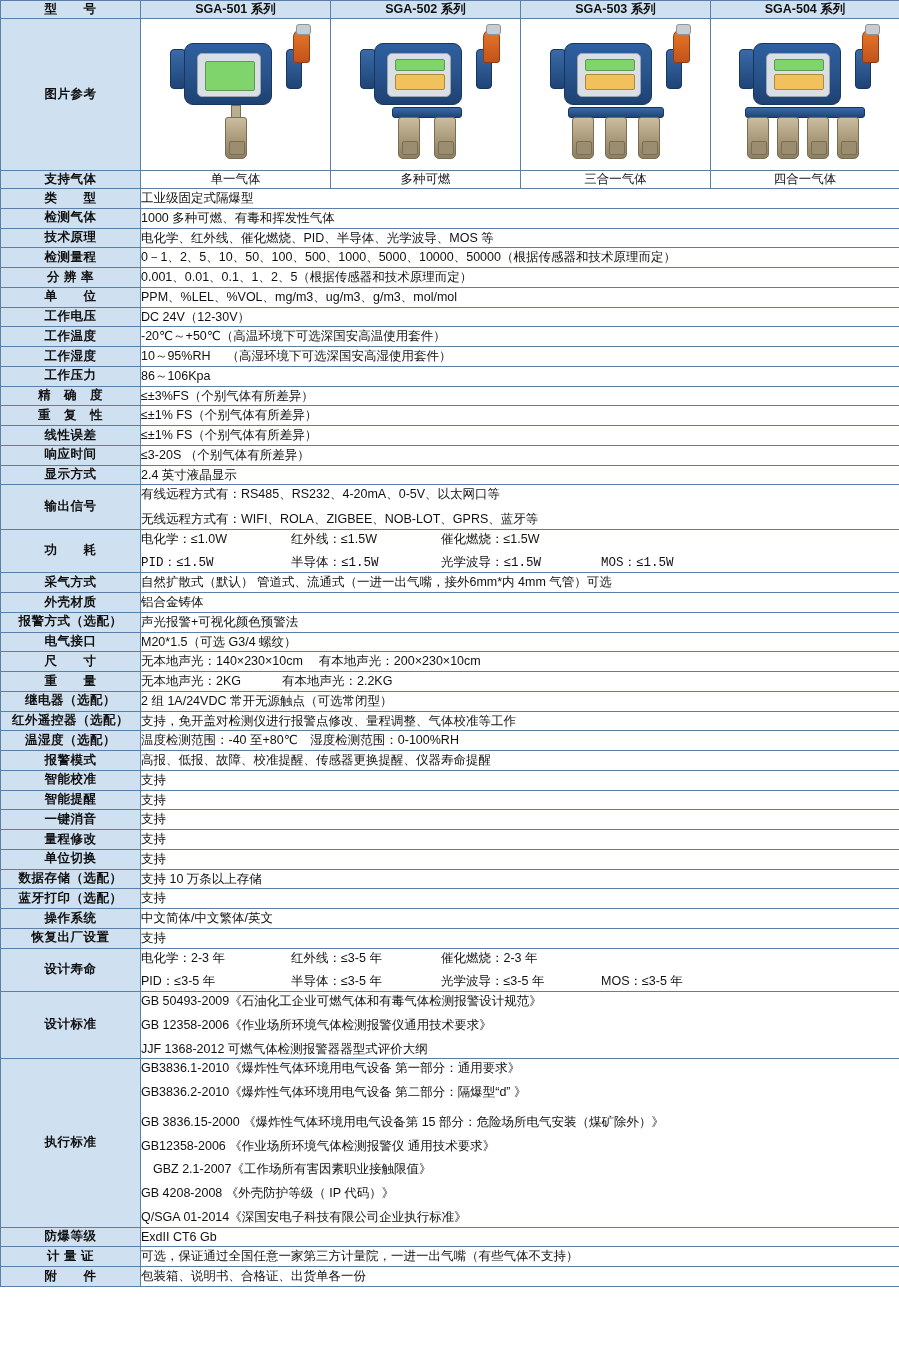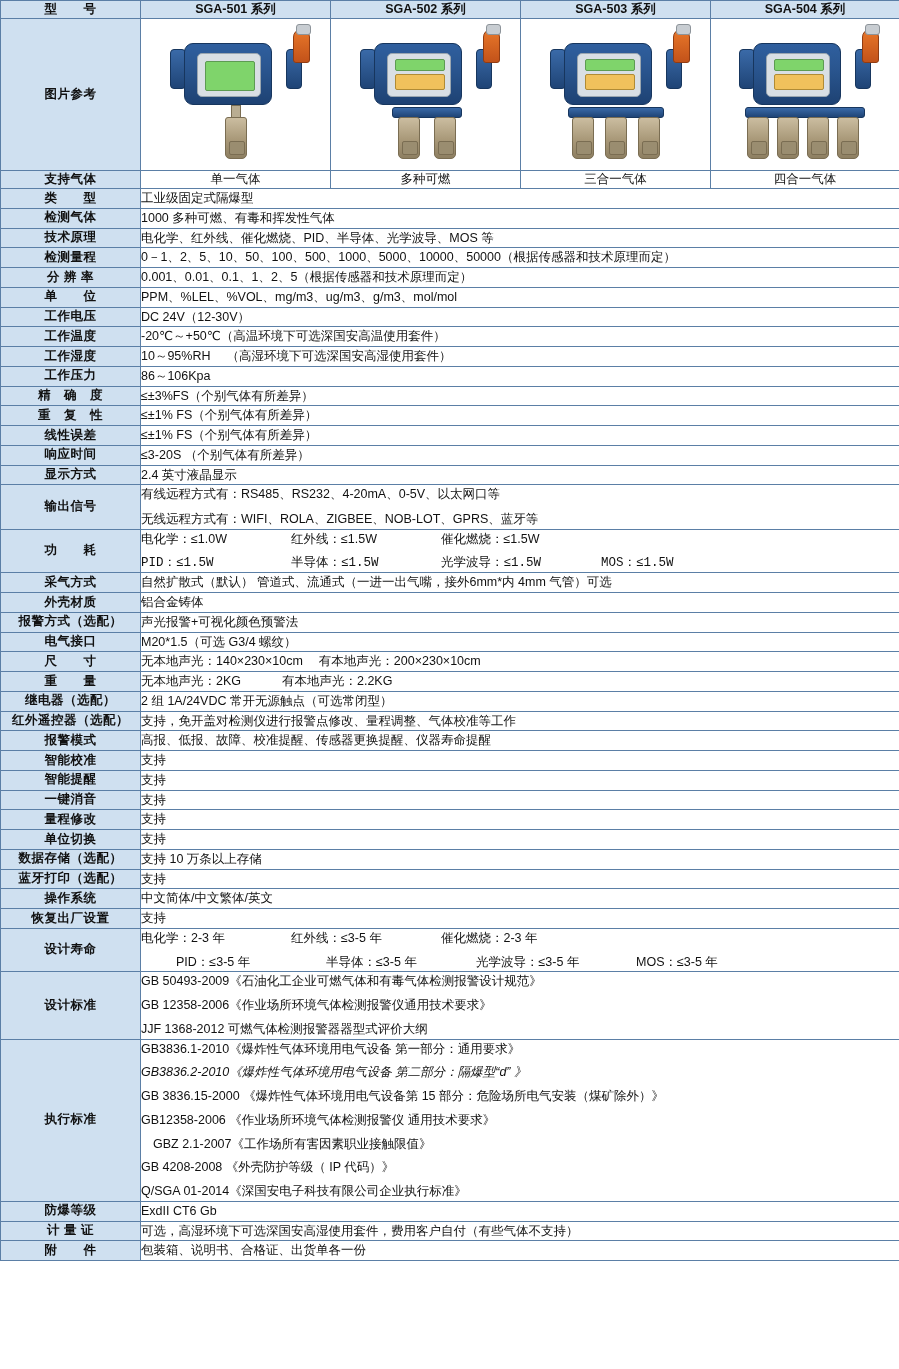--- a/index.html
+++ b/index.html
@@ -381,20 +381,24 @@
         </tr>
   <tr>
           <td class="lbl">继电器（选配）</td>
           <td class="val" colspan="4">2 组 1A/24VDC 常开无源触点（可选常闭型）</td>
         </tr>
   <tr>
           <td class="lbl">红外遥控器（选配）</td>
           <td class="val" colspan="4">支持，免开盖对检测仪进行报警点修改、量程调整、气体校准等工作</td>
         </tr>
   <tr>
+          <td class="lbl">温湿度（选配）</td>
+          <td class="val" colspan="4">温度检测范围：-40 至+80℃　湿度检测范围：0-100%RH</td>
+        </tr>
+  <tr>
           <td class="lbl">报警模式</td>
           <td class="val" colspan="4">高报、低报、故障、校准提醒、传感器更换提醒、仪器寿命提醒</td>
         </tr>
   <tr>
           <td class="lbl">智能校准</td>
           <td class="val" colspan="4">支持</td>
         </tr>
   <tr>
           <td class="lbl">智能提醒</td>
           <td class="val" colspan="4">支持</td>
@@ -430,21 +434,21 @@
 
   <tr>
     <td class="lbl">设计寿命</td>
     <td class="val" colspan="4">
       <div class="grid4">
         <div class="g-a">电化学：2-3 年</div>
         <div class="g-b">红外线：≤3-5 年</div>
         <div class="g-c">催化燃烧：2-3 年</div>
         <div class="g-d"></div>
       </div>
-      <div class="grid4" style="margin-top:5px;padding-left:35px;">
+      <div class="grid4" style="margin-top:5px;">
         <div class="g-a">PID：≤3-5 年</div>
         <div class="g-b">半导体：≤3-5 年</div>
         <div class="g-c">光学波导：≤3-5 年</div>
         <div class="g-d">MOS：≤3-5 年</div>
       </div>
     </td>
   </tr>
 
   <tr>
     <td class="lbl">设计标准</td>
@@ -452,36 +456,36 @@
       <span class="line">GB 50493-2009《石油化工企业可燃气体和有毒气体检测报警设计规范》</span>
       <span class="line" style="margin-top:5px;">GB 12358-2006《作业场所环境气体检测报警仪通用技术要求》</span>
       <span class="line" style="margin-top:5px;">JJF 1368-2012 可燃气体检测报警器器型式评价大纲</span>
     </td>
   </tr>
 
   <tr>
     <td class="lbl">执行标准</td>
     <td class="val" colspan="4">
       <span class="line">GB3836.1-2010《爆炸性气体环境用电气设备 第一部分：通用要求》</span>
-      <span class="line" style="margin-top:5px;font-style:italic;">GB3836.2-2010《爆炸性气体环境用电气设备 第二部分：隔爆型“d” 》</span>
-      <span class="line" style="margin-top:5px;">GB 3836.15-2000 《爆炸性气体环境用电气设备第 15 部分：危险场所电气安装（煤矿除外）》</span>
+      <span class="line" style="margin-top:5px;">GB3836.2-2010《爆炸性气体环境用电气设备 第二部分：隔爆型“d” 》</span>
+      <span class="line" style="margin-top:11px;">GB 3836.15-2000 《爆炸性气体环境用电气设备第 15 部分：危险场所电气安装（煤矿除外）》</span>
       <span class="line" style="margin-top:5px;">GB12358-2006 《作业场所环境气体检测报警仪 通用技术要求》</span>
       <span class="line" style="margin-top:5px;margin-left:12px;">GBZ 2.1-2007《工作场所有害因素职业接触限值》</span>
       <span class="line" style="margin-top:5px;">GB 4208-2008 《外壳防护等级（ IP 代码）》</span>
       <span class="line" style="margin-top:5px;">Q/SGA 01-2014《深国安电子科技有限公司企业执行标准》</span>
     </td>
   </tr>
 
   <tr>
           <td class="lbl">防爆等级</td>
           <td class="val" colspan="4">ExdII CT6 Gb</td>
         </tr>
   <tr>
           <td class="lbl">计 量 证</td>
-          <td class="val" colspan="4">可选，高湿环境下可选深国安高湿使用套件，费用客户自付（有些气体不支持）</td>
+          <td class="val" colspan="4">可选，保证通过全国任意一家第三方计量院，一进一出气嘴（有些气体不支持）</td>
         </tr>
   <tr>
           <td class="lbl">附　　件</td>
           <td class="val" colspan="4">包装箱、说明书、合格证、出货单各一份</td>
         </tr>
 
 </tbody>
     </table>
 </div>
 

